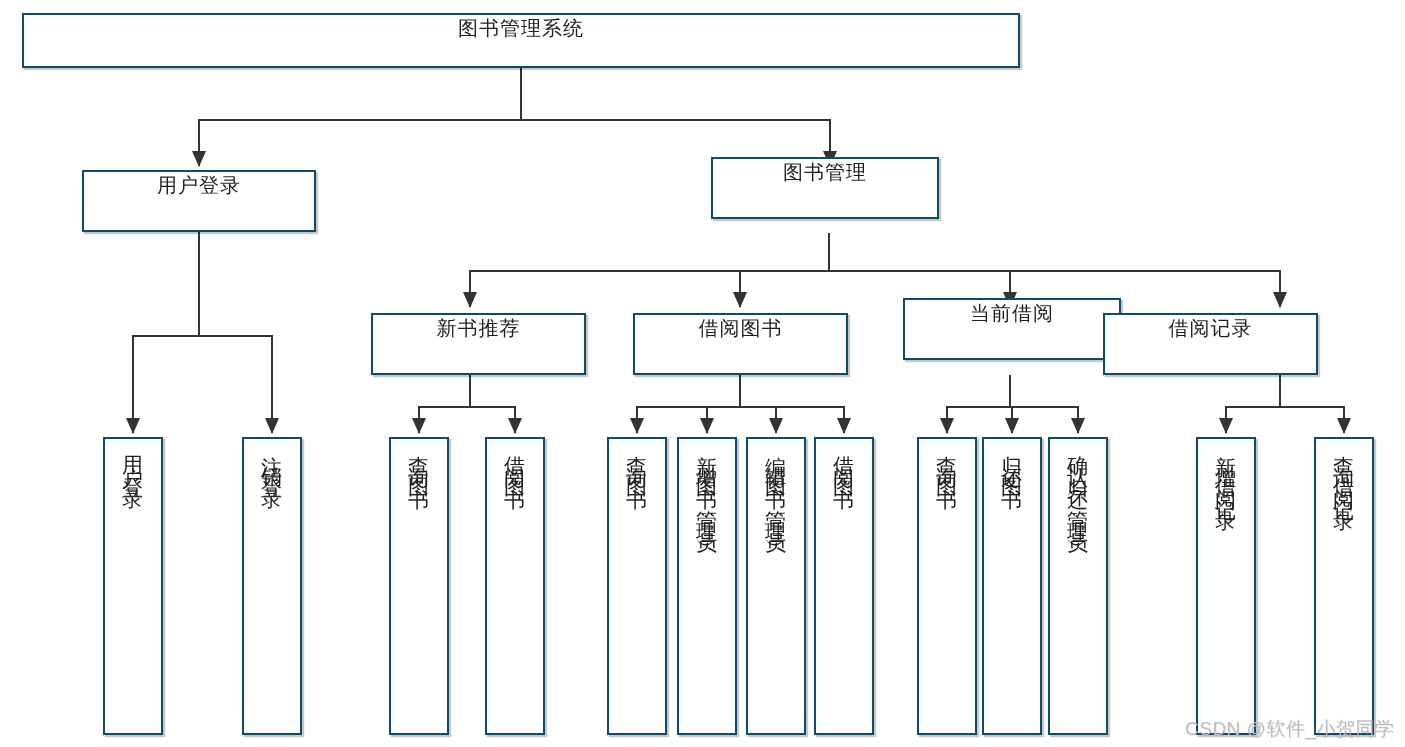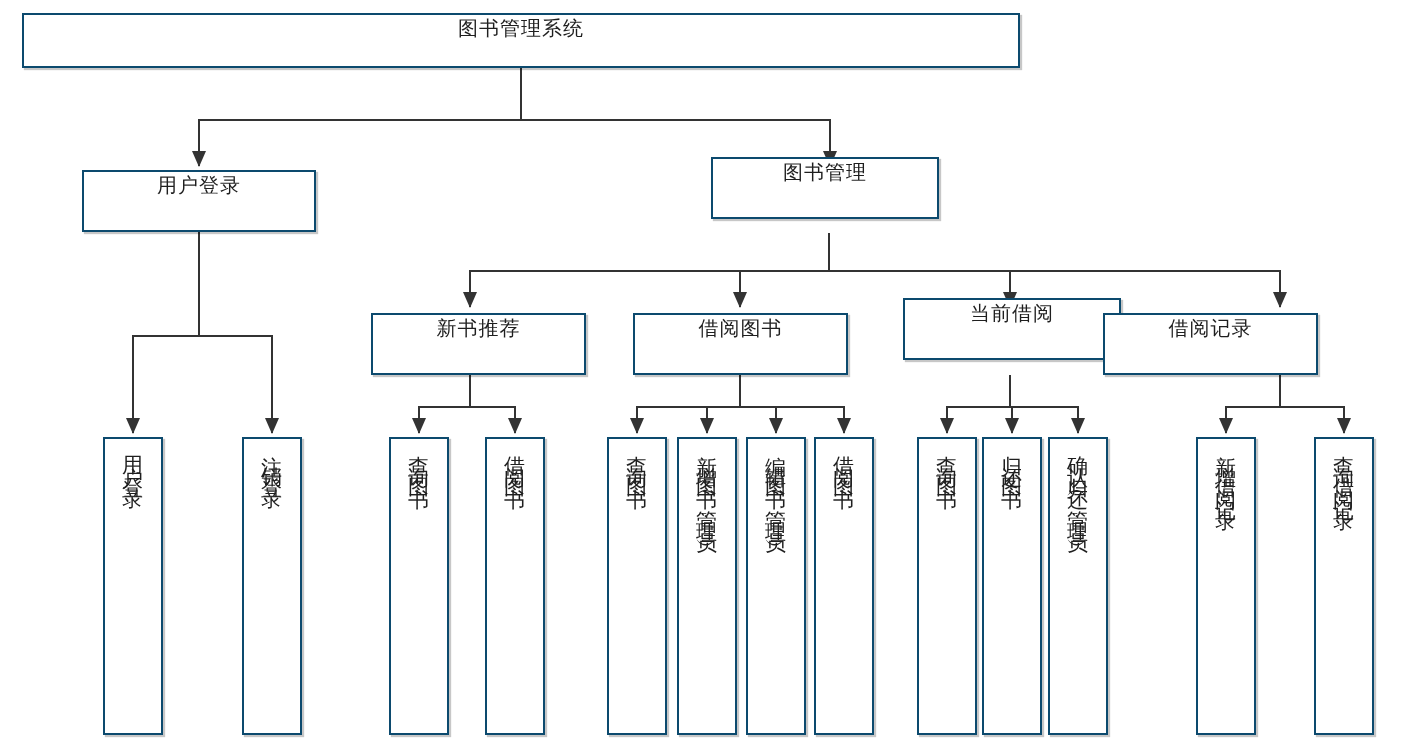--- a/index.html
+++ b/index.html
@@ -189,13 +189,14 @@
   <div class="box v" id="n-c3">
     <span>确认归还（管理员）</span>
   </div>
   <div class="box v" id="n-r1">
     <span>新增借阅记录</span>
   </div>
   <div class="box v" id="n-r2">
     <span>查询借阅记录</span>
   </div>
 
+  <div class="watermark">CSDN @软件_小贺同学</div>
 </div>
 
 </body></html>

